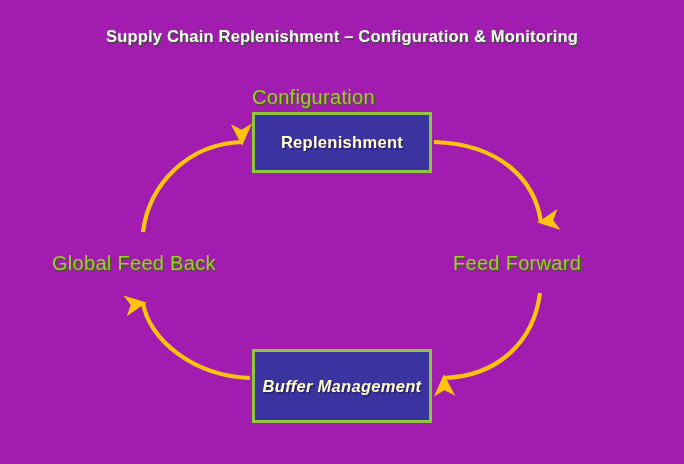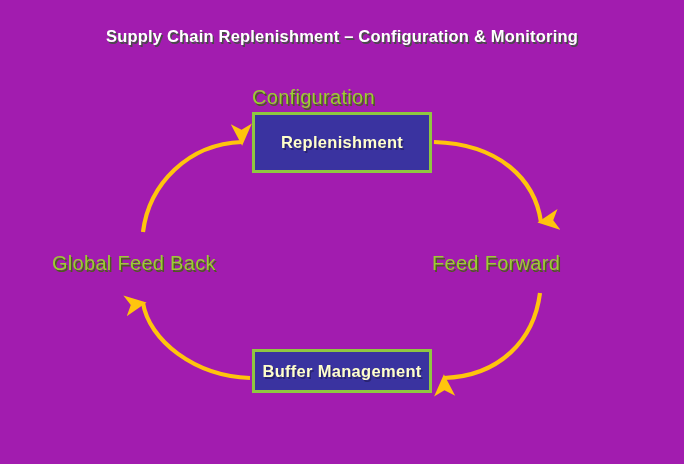--- a/index.html
+++ b/index.html
@@ -53,21 +53,22 @@
   #box-replenishment {
     left: 252px;
     top: 112px;
     width: 180px;
     height: 61px;
   }
   #box-buffer {
     left: 252px;
     top: 349px;
     width: 180px;
-    height: 44px;
+    height: 74px;
+    font-style: italic;
   }
 
   
   .flow-label {
     position: absolute;
     font-size: 20px;
     font-weight: normal;
     color: #9dcc33;
     letter-spacing: 0.3px;
     text-shadow: 1.5px 1.5px 0 #4e5b20;
@@ -77,21 +78,21 @@
     left: 252px;
     top: 86px;
     width: 180px;
   }
   #label-monitoring {
     left: 252px;
     top: 418px;
     width: 180px;
   }
   #label-feed-forward {
-    left: 432px;
+    left: 453px;
     top: 252px;
     width: 190px;
   }
   #label-global-feed-back {
     left: 52px;
     top: 252px;
     width: 190px;
   }
 
   

